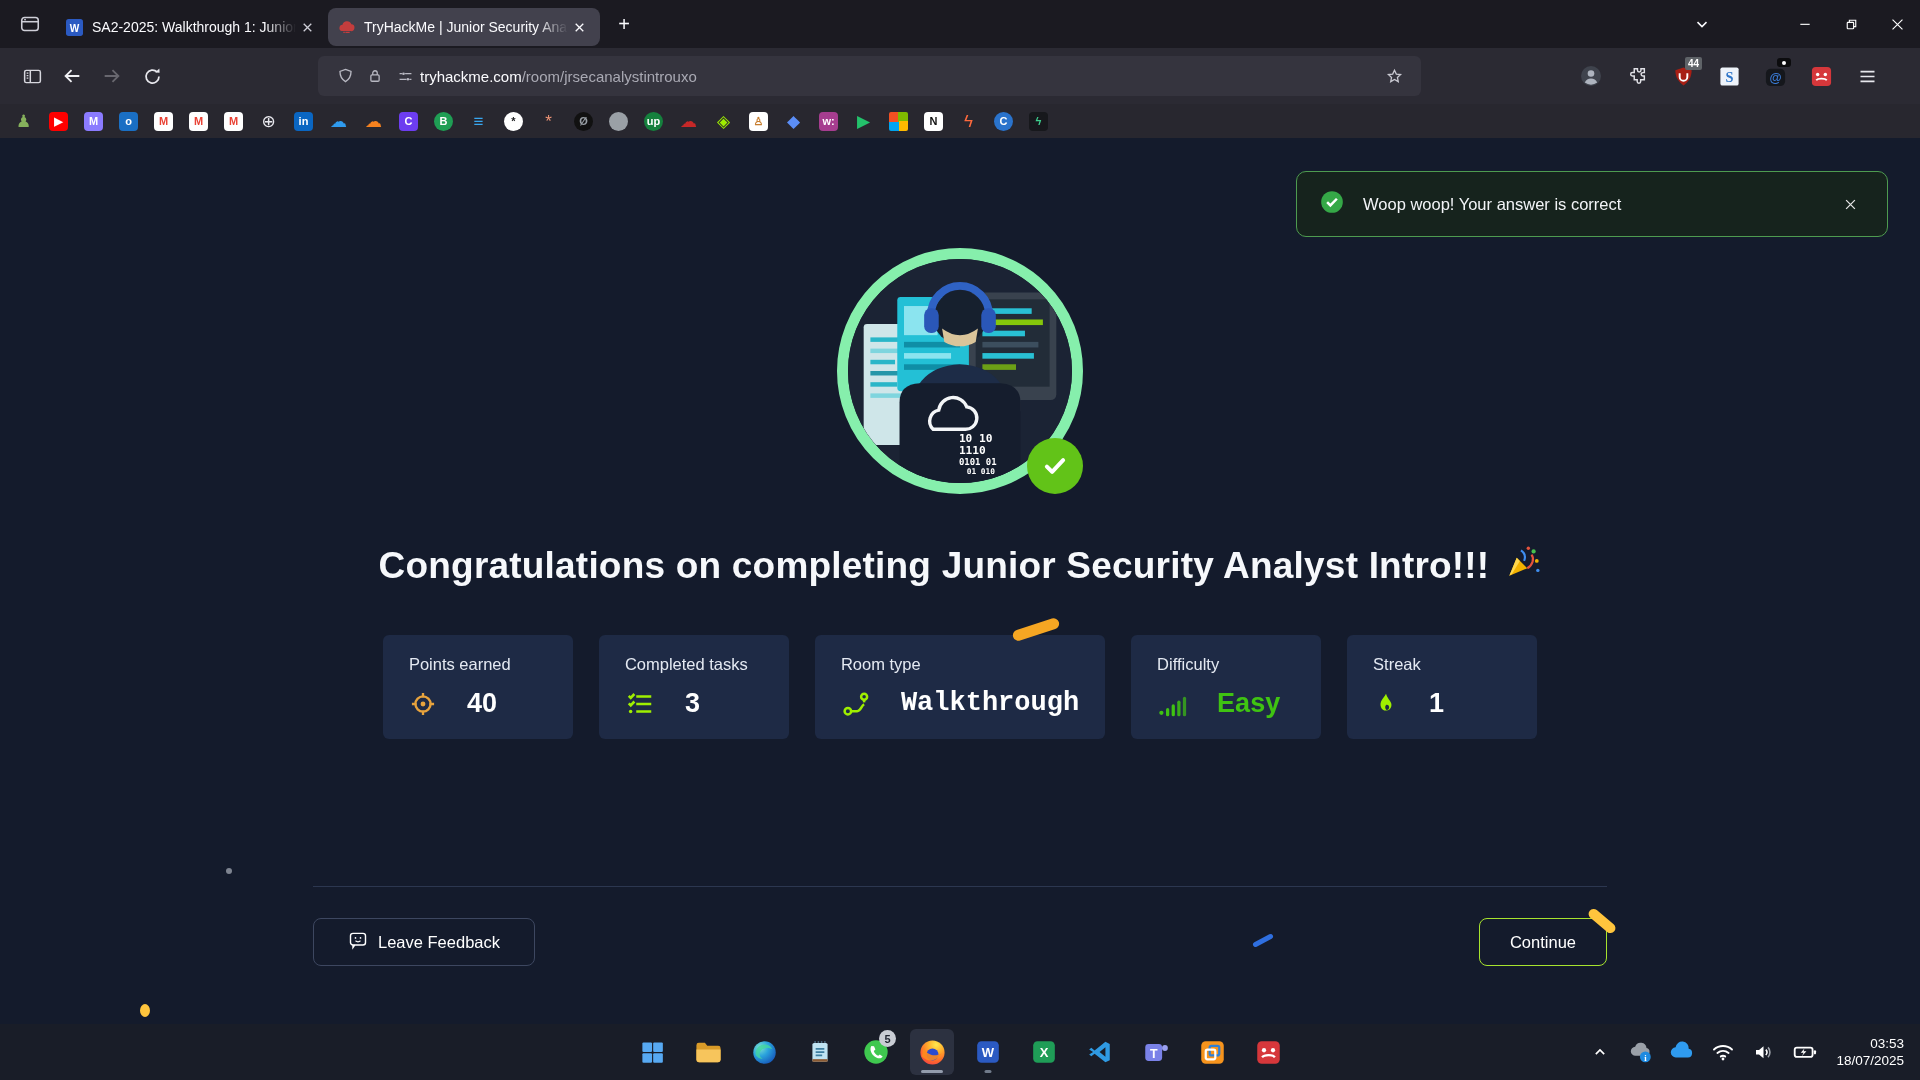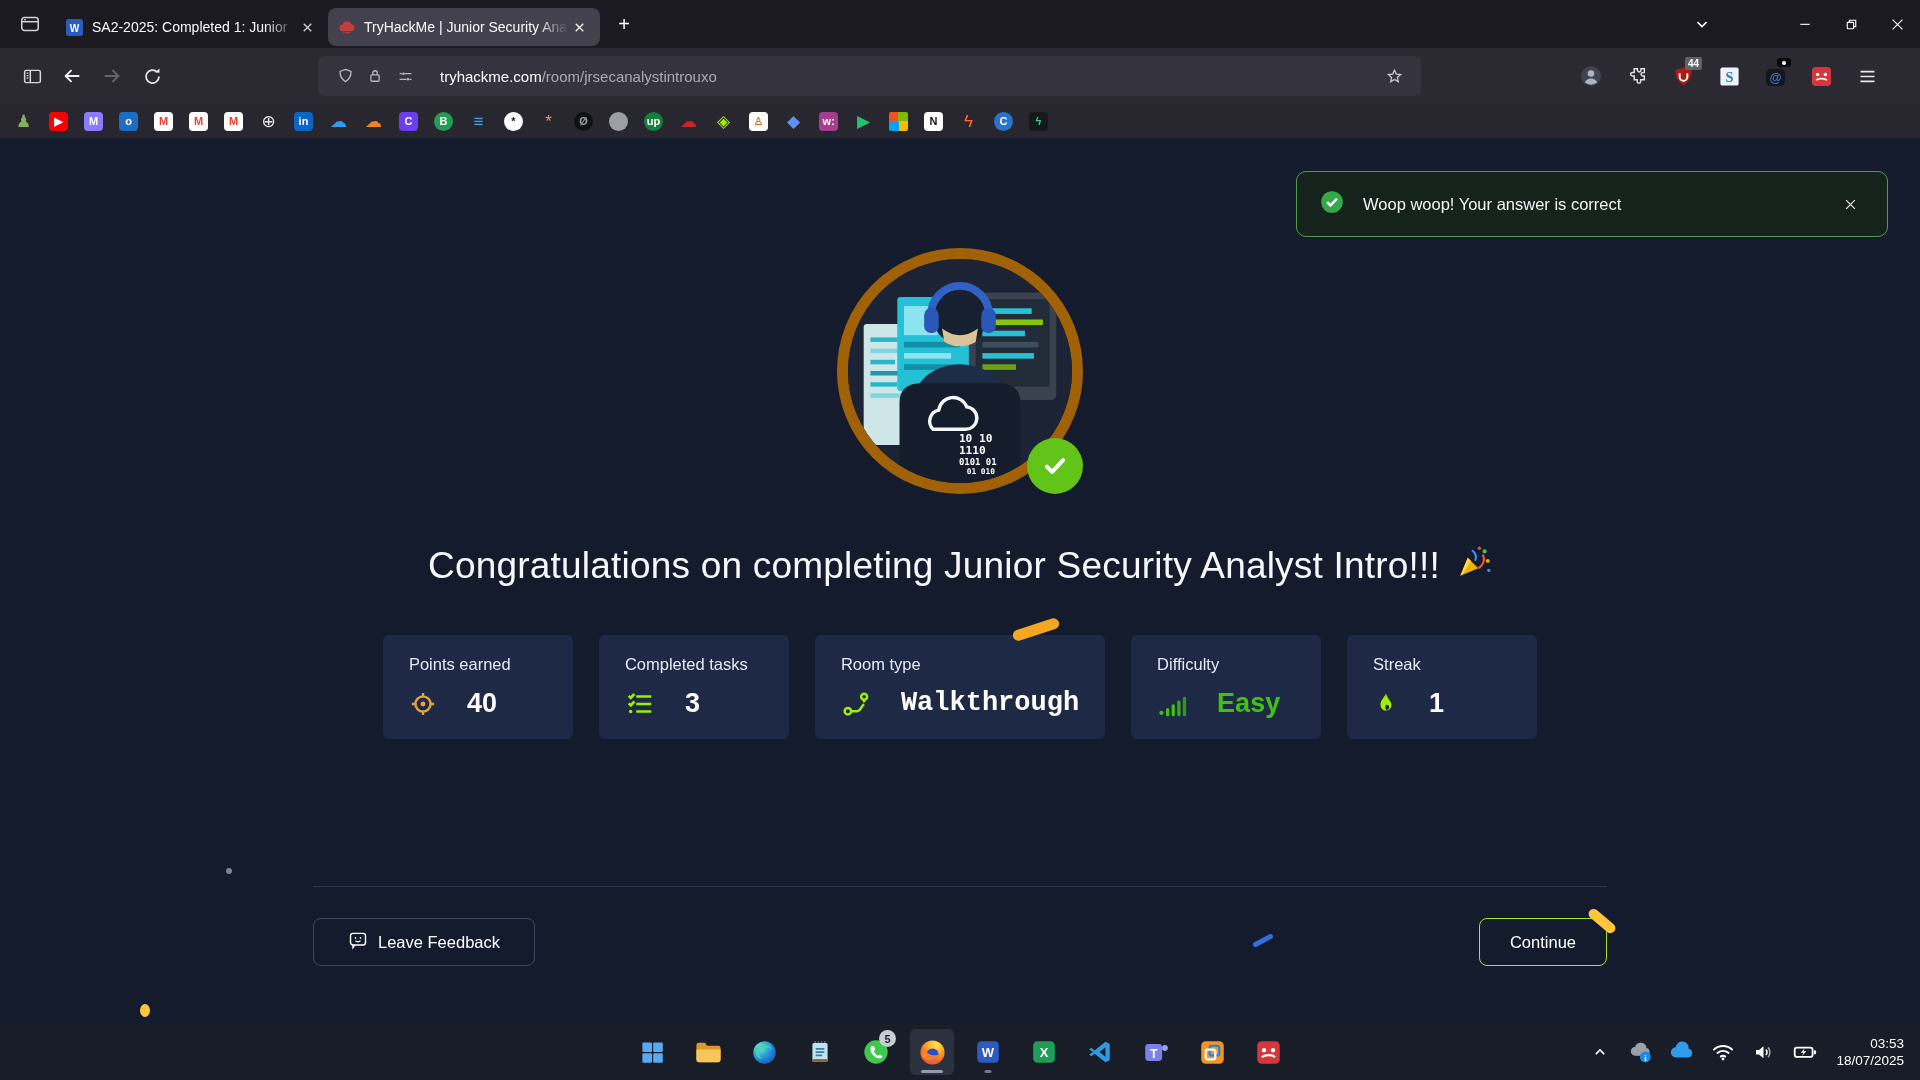--- a/index.html
+++ b/index.html
@@ -16,21 +16,21 @@
   .tab .t-close{width:22px;height:22px;display:flex;align-items:center;justify-content:center;border-radius:4px;flex:0 0 auto}
   .newtab{width:32px;height:32px;margin-left:8px;display:flex;align-items:center;justify-content:center;color:#fbfbfe;font-size:20px;border-radius:6px}
   .win-controls{position:absolute;right:0;top:0;height:48px;display:flex;align-items:center}
   .win-btn{width:46px;height:48px;display:flex;align-items:center;justify-content:center}
   .tabsmenu{width:40px;height:40px;display:flex;align-items:center;justify-content:center;margin-right:60px}
 
   .toolbar{height:56px;background:#2b2a33;display:flex;align-items:center;padding:0 12px}
   .tb-btn{width:40px;height:40px;border-radius:6px;display:flex;align-items:center;justify-content:center;flex:0 0 auto}
   .urlbar{height:40px;width:1103px;margin-left:146px;background:#35343e;border-radius:6px;display:flex;align-items:center;padding:0 12px;flex:0 0 auto}
   .urlbar .u-ic{width:30px;height:30px;display:flex;align-items:center;justify-content:center;flex:0 0 auto}
-  .url-text{font-size:15px;margin-left:20px;flex:1;white-space:nowrap}
+  .url-text{font-size:15px;margin-left:0;flex:1;white-space:nowrap}
   .url-domain{color:#fbfbfe}
   .url-path{color:#a9a9b3}
   .ext-area{display:flex;align-items:center;margin-left:150px;gap:6px}
   .ext-btn{width:40px;height:40px;border-radius:6px;display:flex;align-items:center;justify-content:center;position:relative}
   .ext-badge{position:absolute;top:1px;right:1px;background:#5f6368;color:#fff;font-size:10px;padding:1px 3px;border-radius:2px;font-weight:bold}
   .ext-dot{position:absolute;top:2px;right:4px;width:14px;height:9px;background:#0c0c0e;border-radius:3px;display:flex;align-items:center;justify-content:center}
   .ext-dot i{width:4px;height:4px;background:#fff;border-radius:50%}
 
   .bookmarks{height:34px;background:#28272f;display:flex;align-items:center;padding:0 14px;gap:16px}
   .bm{width:19px;height:19px;border-radius:4px;display:flex;align-items:center;justify-content:center;font-size:11px;font-weight:bold;line-height:1;flex:0 0 auto}
@@ -38,24 +38,24 @@
   .bm.bare{font-size:17px;font-weight:normal}
   .bm.quad{background:conic-gradient(#7fba00 0 25%,#ffb900 0 50%,#00a4ef 0 75%,#f25022 0);border-radius:2px}
 
   
   .page{position:relative;height:886px;background:#141b2c;overflow:hidden}
   .toast{position:absolute;top:33px;right:32px;width:592px;height:66px;background:#16231d;border:1px solid #4e9b50;border-radius:10px;display:flex;align-items:center;padding:0 22px}
   .toast-msg{color:#f2f4f7;font-size:16.5px;margin-left:18px;flex:1}
   .toast-x{width:30px;height:30px;display:flex;align-items:center;justify-content:center}
 
   .hero{position:absolute;top:110px;left:50%;transform:translateX(-50%);width:246px;height:246px}
-  .hero-ring{width:246px;height:246px;border-radius:50%;border:11px solid #a16207;background:#1b2334;overflow:hidden}
+  .hero-ring{width:246px;height:246px;border-radius:50%;border:11px solid #86efac;background:#1b2334;overflow:hidden}
   .hero-badge{position:absolute;left:190px;top:190px;width:56px;height:56px;border-radius:50%;background:#62c318;display:flex;align-items:center;justify-content:center}
 
-  .heading{position:absolute;top:406px;width:100%;text-align:center;color:#f6f8fb;font-size:37px;font-weight:normal;letter-spacing:.2px}
+  .heading{position:absolute;top:406px;width:100%;text-align:center;color:#f6f8fb;font-size:37px;font-weight:bold;letter-spacing:.2px}
   .heading .popper{display:inline-block;vertical-align:-4px;margin-left:14px}
 
   .stats{position:absolute;top:497px;width:100%;display:flex;justify-content:center;gap:26px}
   .card{background:#1e2a45;border-radius:6px;padding:20px 26px;min-width:190px}
   .card-label{color:#e4e9f2;font-size:16.5px}
   .card-val{display:flex;align-items:center;gap:30px;margin-top:14px}
   .card-val .cv-ic{display:flex;align-items:center}
   .cv-text{font-size:27px;font-weight:bold;color:#fff}
 
   .divider{position:absolute;top:748px;left:313px;width:1294px;height:1px;background:#2c3750}
@@ -94,21 +94,21 @@
         <circle cx="6.6" cy="7.2" r="1" fill="#cfcfd8"></circle>
       </svg>
   </div>
   <div class="tab inactive">
     <span class="fav">
       <svg width="17" height="17" viewBox="0 0 16 16">
           <rect width="16" height="16" rx="2.5" fill="#2b5ac2"></rect>
           <text x="8" y="12" font-size="9.5" font-weight="bold" fill="#fff" text-anchor="middle" font-family="Liberation Sans,sans-serif">W</text>
         </svg>
     </span>
-    <span class="t-title">SA2-2025: Completed 1: Junior</span>
+    <span class="t-title">SA2-2025: Walkthrough 1: Junior</span>
     <span class="t-close">
       <svg width="13" height="13" viewBox="0 0 24 24">
           <path d="M5 5l14 14M19 5L5 19" stroke="#cfcfd8" stroke-width="2.4"></path>
         </svg>
     </span>
   </div>
   <div class="tab active">
     <span class="fav">
       <svg width="17" height="17" viewBox="0 0 16 16">
           <path d="M3.6 11.4a3 3 0 0 1 .6-5.9A4.4 4.4 0 0 1 12.6 5a3.2 3.2 0 0 1-.6 6.4z" fill="#c43d3d"></path>

